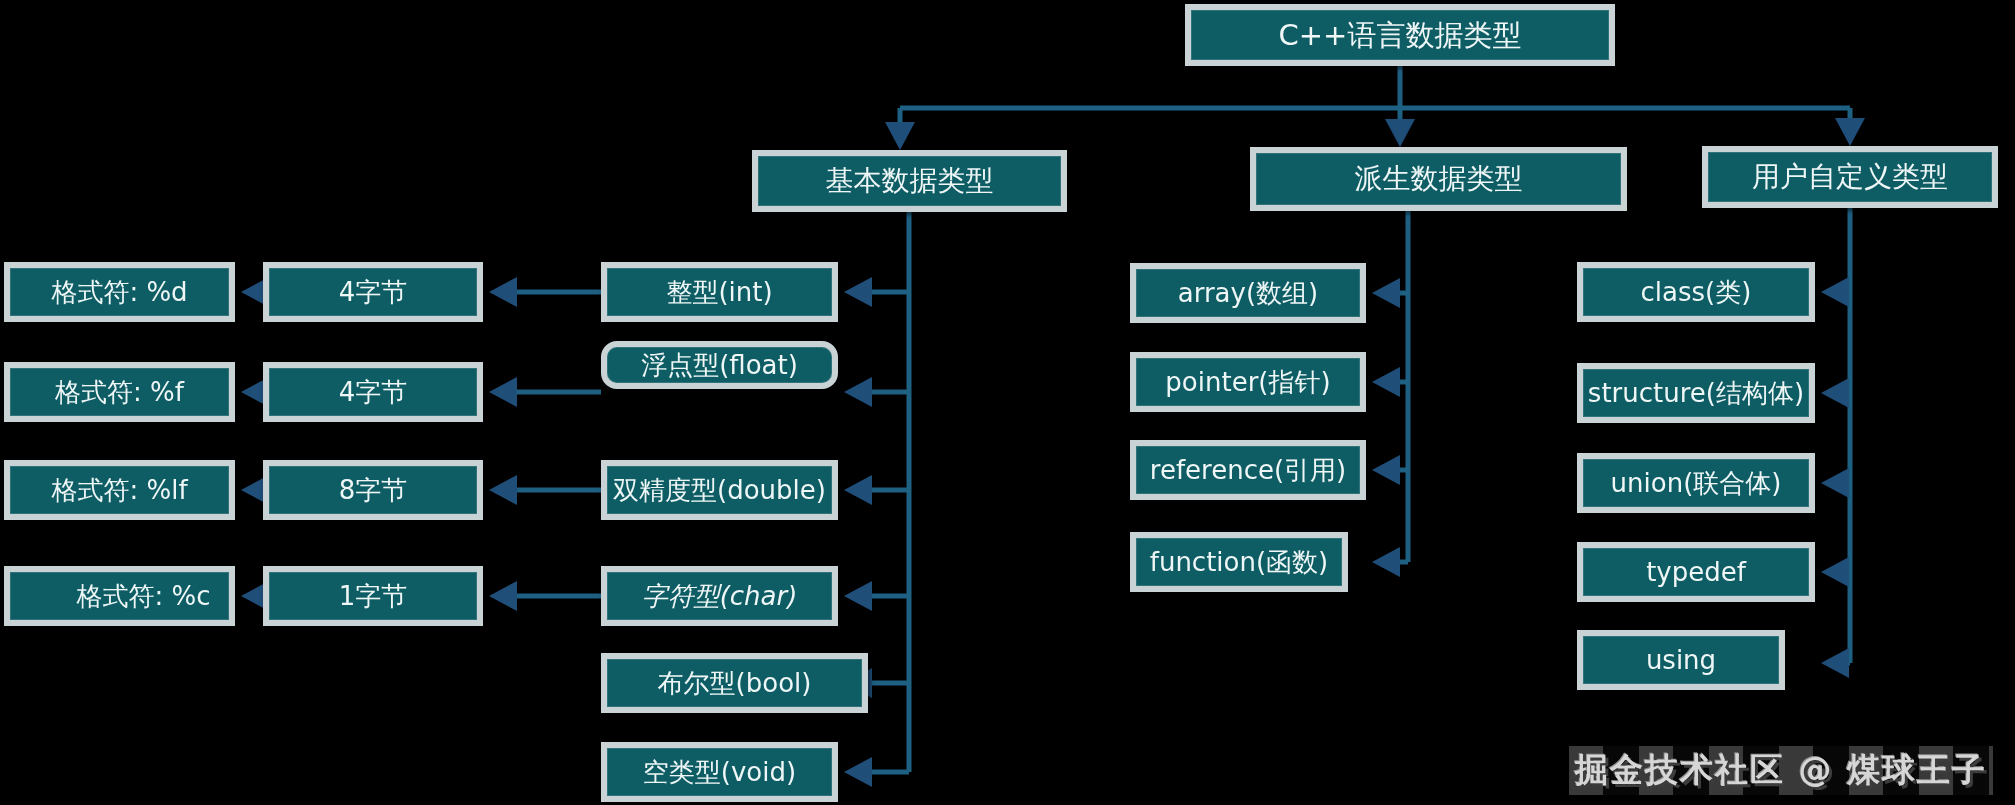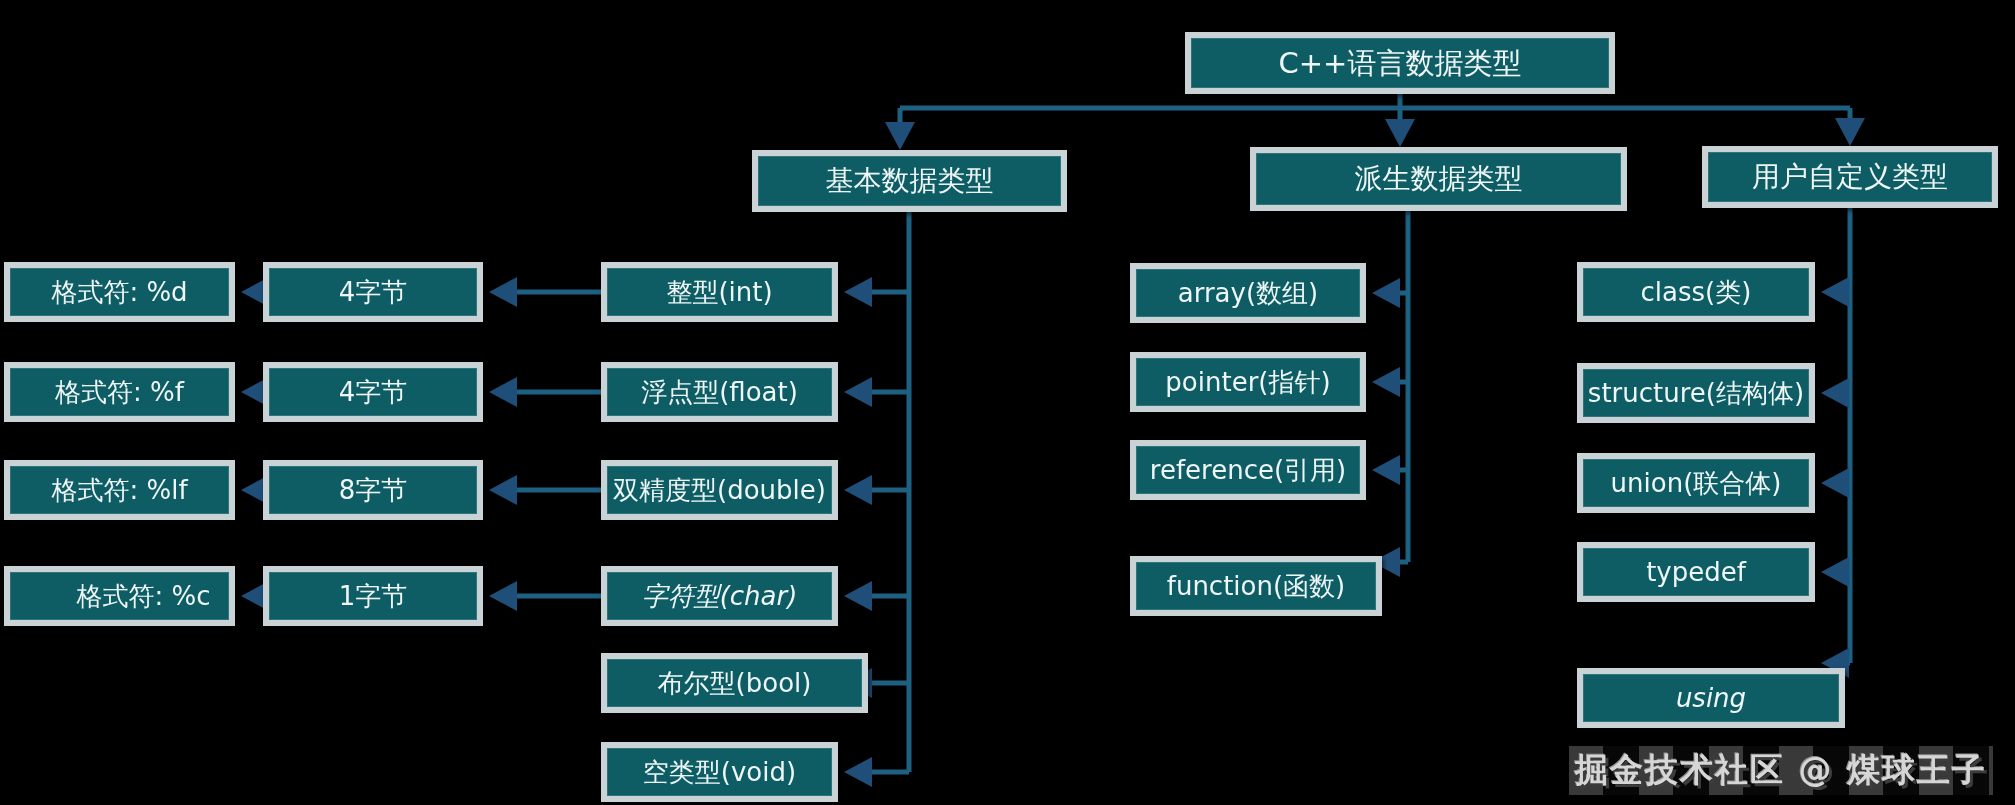--- a/index.html
+++ b/index.html
@@ -22,21 +22,21 @@
   .node{
     position:absolute;box-sizing:border-box;z-index:1;
     border:6px solid var(--node-border);
     background:var(--node-fill);
     color:var(--text);
     display:flex;align-items:center;justify-content:center;
     text-align:center;white-space:nowrap;
     font-size:26px;line-height:1;
     box-shadow:inset 0 0 0 1px rgba(255,255,255,0.14), 2px 3px 4px rgba(0,0,0,0.55);
   }
-  .node.level1{font-size:29px;margin-top:28px;}
+  .node.level1{font-size:29px;}
   .node.level2{font-size:28px;}
   .watermark{
     position:absolute;right:22px;bottom:10px;z-index:2;
     font-size:33px;font-weight:bold;letter-spacing:2px;
     color:#d6d6d6;
     text-shadow:3px 3px 0 #3c3c3c, -1px -1px 0 #8f8f8f;
     background-image:repeating-linear-gradient(90deg, rgba(150,150,150,0.38) 0 34px, rgba(150,150,150,0.05) 34px 70px);
     padding:2px 6px;
   }
 </style>
@@ -89,42 +89,42 @@
     <path class="line" d="M1850,663 H1827" marker-end="url(#ah)"></path>
   </svg>
 
   <div class="node level1" style="left:1185px;top:4px;width:430px;height:62px;">C++语言数据类型</div>
 
   <div class="node level2" style="left:752px;top:150px;width:315px;height:62px;">基本数据类型</div>
   <div class="node level2" style="left:1250px;top:147px;width:377px;height:64px;">派生数据类型</div>
   <div class="node level2" style="left:1702px;top:146px;width:296px;height:62px;">用户自定义类型</div>
 
   <div class="node" style="left:601px;top:262px;width:237px;height:60px;">整型(int)</div>
-  <div class="node" style="left:601px;top:362px;width:237px;height:60px;">浮点型(float)</div>
+  <div class="node" style="left:601px;top:341px;width:237px;height:48px;border-radius:16px;">浮点型(float)</div>
   <div class="node" style="left:601px;top:460px;width:237px;height:60px;">双精度型(double)</div>
   <div class="node" style="left:601px;top:566px;width:237px;height:60px;font-style:italic;">字符型(char)</div>
   <div class="node" style="left:601px;top:653px;width:267px;height:60px;">布尔型(bool)</div>
   <div class="node" style="left:601px;top:742px;width:237px;height:60px;">空类型(void)</div>
 
   <div class="node" style="left:263px;top:262px;width:220px;height:60px;">4字节</div>
   <div class="node" style="left:263px;top:362px;width:220px;height:60px;">4字节</div>
   <div class="node" style="left:263px;top:460px;width:220px;height:60px;">8字节</div>
   <div class="node" style="left:263px;top:566px;width:220px;height:60px;">1字节</div>
 
   <div class="node" style="left:4px;top:262px;width:231px;height:60px;">格式符: %d</div>
   <div class="node" style="left:4px;top:362px;width:231px;height:60px;">格式符: %f</div>
   <div class="node" style="left:4px;top:460px;width:231px;height:60px;">格式符: %lf</div>
   <div class="node" style="left:4px;top:566px;width:231px;height:60px;padding-left:48px;">格式符: %c</div>
 
   <div class="node" style="left:1130px;top:263px;width:236px;height:60px;">array(数组)</div>
   <div class="node" style="left:1130px;top:352px;width:236px;height:60px;">pointer(指针)</div>
   <div class="node" style="left:1130px;top:440px;width:236px;height:60px;">reference(引用)</div>
-  <div class="node" style="left:1130px;top:532px;width:252px;height:60px;margin-top:24px;">function(函数)</div>
+  <div class="node" style="left:1130px;top:532px;width:218px;height:60px;">function(函数)</div>
 
   <div class="node" style="left:1577px;top:262px;width:238px;height:60px;">class(类)</div>
   <div class="node" style="left:1577px;top:363px;width:238px;height:60px;">structure(结构体)</div>
   <div class="node" style="left:1577px;top:453px;width:238px;height:60px;">union(联合体)</div>
   <div class="node" style="left:1577px;top:542px;width:238px;height:60px;">typedef</div>
-  <div class="node" style="left:1577px;top:668px;width:268px;height:60px;font-style:italic;">using</div>
+  <div class="node" style="left:1577px;top:630px;width:208px;height:60px;">using</div>
 
   <div class="watermark">掘金技术社区 @ 煤球王子</div>
 
 </div>
 
 </body></html>

